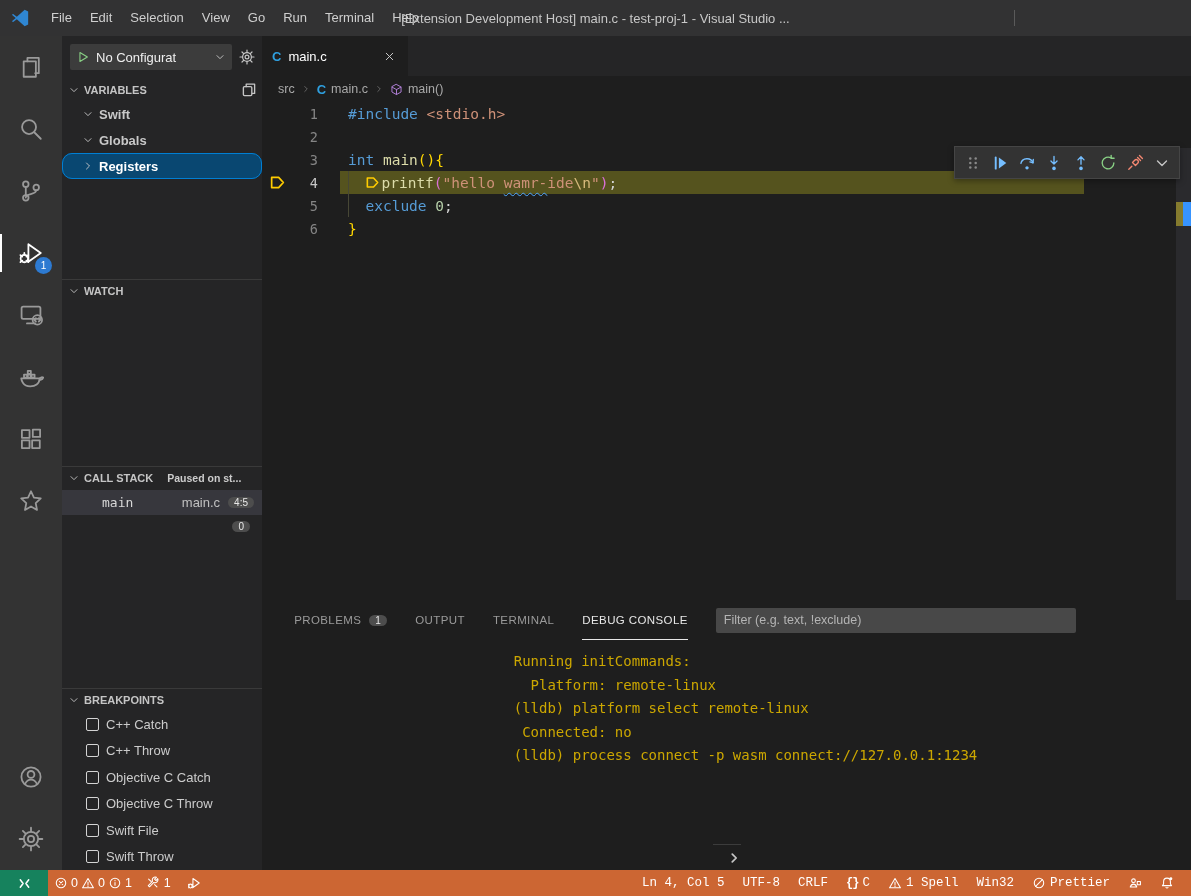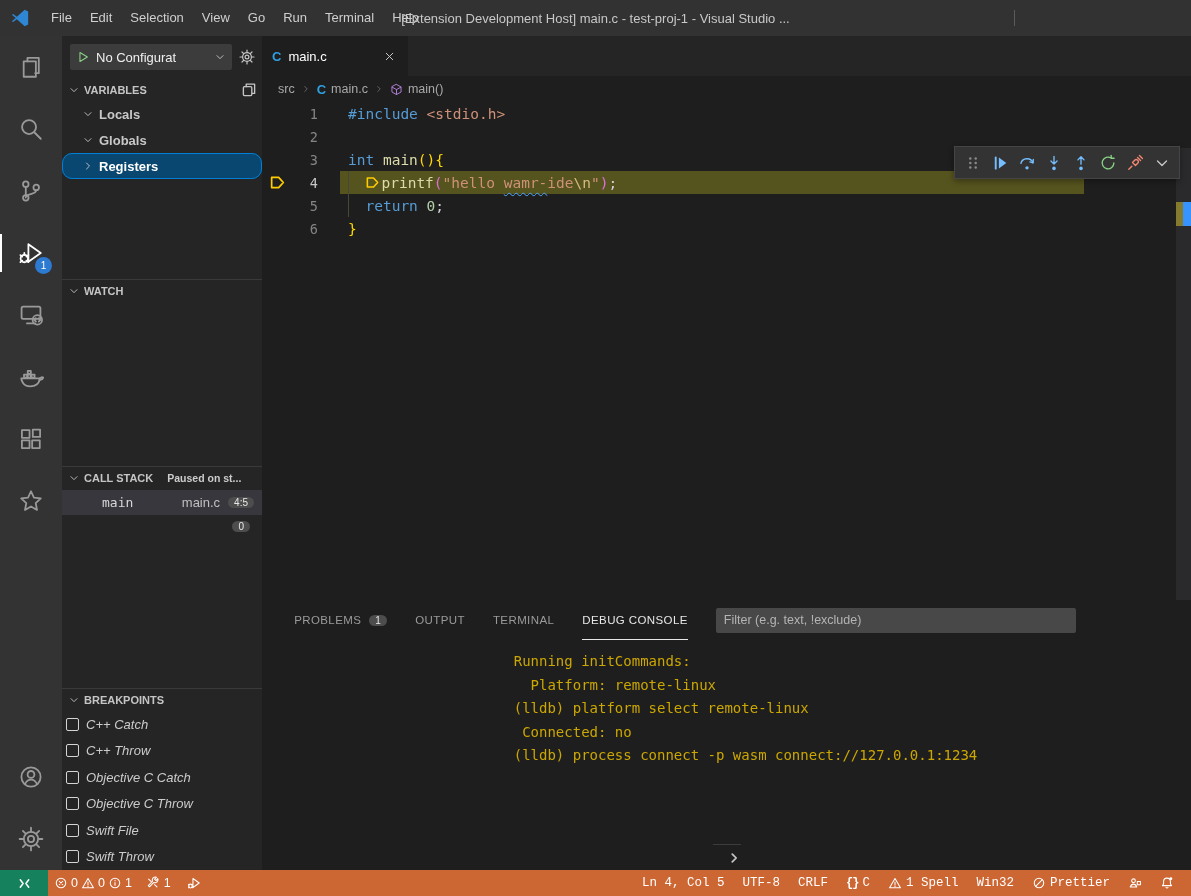--- a/index.html
+++ b/index.html
@@ -43,21 +43,21 @@
   .section-header .hdr-note { font-size:10.5px; margin-left:14px; color:#cccccc; font-weight:bold; }
   .section-header .hdr-act { margin-left:auto; color:#c5c5c5; width:18px; height:18px; }
   .tree-item { height:26px; display:flex; align-items:center; padding-left:20px; font-weight:bold; color:#c8c8c8; }
   .tree-item .chev { width:12px; height:12px; margin-right:5px; color:#cccccc; }
   .tree-item.selected { background:#094771; outline:1px solid #007fd4; outline-offset:-1px; color:#ffffff;border-radius:10px; }
   .stack-row { height:26px; display:flex; align-items:center; background:#37373d; padding:0 8px 0 40px; }
   .stack-fn { font-family:"DejaVu Sans Mono", monospace; color:#d8d8d8; font-size:13px; }
   .stack-file { margin-left:auto; color:#c0c0c0; margin-right:8px; }
   .pill { background:#4d4d4d; color:#e8e8e8; font-size:10px; border-radius:9px; padding:0 6px; }
   .badge-only-row { height:24px; display:flex; align-items:center; justify-content:flex-end; padding-right:12px; }
-  .bp-item { height:26.5px; display:flex; align-items:center; padding-left:4px; color:#cccccc;font-style:italic; }
+  .bp-item { height:26.5px; display:flex; align-items:center; padding-left:24px; color:#cccccc; }
   .bp-box { width:13px; height:13px; border:1.6px solid #d4d4d4; border-radius:2px; margin-right:7px; }
   .spacer { flex:none; }
 
   
   #editor-col { flex:1; display:flex; flex-direction:column; position:relative; }
   #tabbar { height:40px; background:#252526; display:flex; align-items:stretch; }
   #tab-active { width:146px; background:#1e1e1e; display:flex; align-items:center; padding:0 10px; color:#ffffff; }
   .c-glyph { color:#2fa0e0; font-weight:bold; font-size:13px; margin-right:7px; }
   #tab-close { margin-left:auto; width:18px; height:18px; display:flex; align-items:center; justify-content:center; color:#cccccc; }
   #editor-actions { margin-left:auto; display:flex; align-items:center; padding-right:10px; color:#c5c5c5; }
@@ -332,21 +332,21 @@
           <path d="M5.5 5V2.8H13V11h-2"></path>
         </svg>
     </div>
     <div id="variables-list">
         <div class="tree-item">
           <span class="chev" style="display: inline-flex; align-items: center; justify-content: center;">
             <svg viewBox="0 0 16 16">
               <path d="M4 6.2 8 10.2l4-4"></path>
             </svg>
           </span>
-          <span>Locals</span>
+          <span>Swift</span>
         </div>
         <div class="tree-item">
           <span class="chev" style="display: inline-flex; align-items: center; justify-content: center;">
             <svg viewBox="0 0 16 16">
               <path d="M4 6.2 8 10.2l4-4"></path>
             </svg>
           </span>
           <span>Globals</span>
         </div>
         <div class="tree-item selected">
@@ -507,21 +507,21 @@
     <div id="code-area">
       <div id="code-lines">
           <div class="code-row"><span class="gutter"></span><span class="lineno">1</span><span class="code-text"><span class="tok kw">#include </span><span class="tok str">&lt;stdio.h&gt;</span></span></div>
           <div class="code-row"><span class="gutter"></span><span class="lineno">2</span><span class="code-text"></span></div>
           <div class="code-row"><span class="gutter"></span><span class="lineno">3</span><span class="code-text"><span class="tok kw">int </span><span class="tok fn">main</span><span class="tok b1">(){</span></span></div>
           <div class="code-row current"><div class="row-highlight"></div><div class="guide"></div><span class="gutter"><span class="bp-icon" style="display: inline-flex; align-items: center; justify-content: center; color: rgb(255, 204, 0);"><svg viewBox="0 0 16 16">
                   <path d="M2.5 3.2h6.6l4.4 4.8-4.4 4.8H2.5z" stroke-width="1.6"></path>
                 </svg></span></span><span class="lineno">4</span><span class="code-text"><span>  </span><span class="bp-inline" style="display: inline-flex; align-items: center; justify-content: center; color: rgb(255, 204, 0);"><svg viewBox="0 0 16 16">
                   <path d="M2.5 3.2h6.6l4.4 4.8-4.4 4.8H2.5z" stroke-width="1.7"></path>
                 </svg></span><span class="tok fn">printf</span><span class="tok b2">(</span><span class="tok str">"hello </span><span class="tok str squiggle">wamr-</span><span class="tok str">ide</span><span class="tok esc">\n</span><span class="tok str">"</span><span class="tok b2">)</span><span class="tok pln">;</span></span></div>
-          <div class="code-row"><div class="guide"></div><span class="gutter"></span><span class="lineno">5</span><span class="code-text"><span class="tok pln">  </span><span class="tok kw">return </span><span class="tok num">0</span><span class="tok pln">;</span></span></div>
+          <div class="code-row"><div class="guide"></div><span class="gutter"></span><span class="lineno">5</span><span class="code-text"><span class="tok pln">  </span><span class="tok kw">exclude </span><span class="tok num">0</span><span class="tok pln">;</span></span></div>
           <div class="code-row"><span class="gutter"></span><span class="lineno">6</span><span class="code-text"><span class="tok b1">}</span></span></div>
         </div>
       <div id="overview-ruler">
         <div class="ruler-mark" style="left:0; background:#857b2e;"></div>
         <div class="ruler-mark" style="left:7px; width:8px; background:#3794ff;"></div>
       </div>
       <div id="debug-toolbar">
           <span class="c-dim">
             <span style="display: inline-flex; align-items: center; justify-content: center;">
               <svg viewBox="0 0 16 16">

